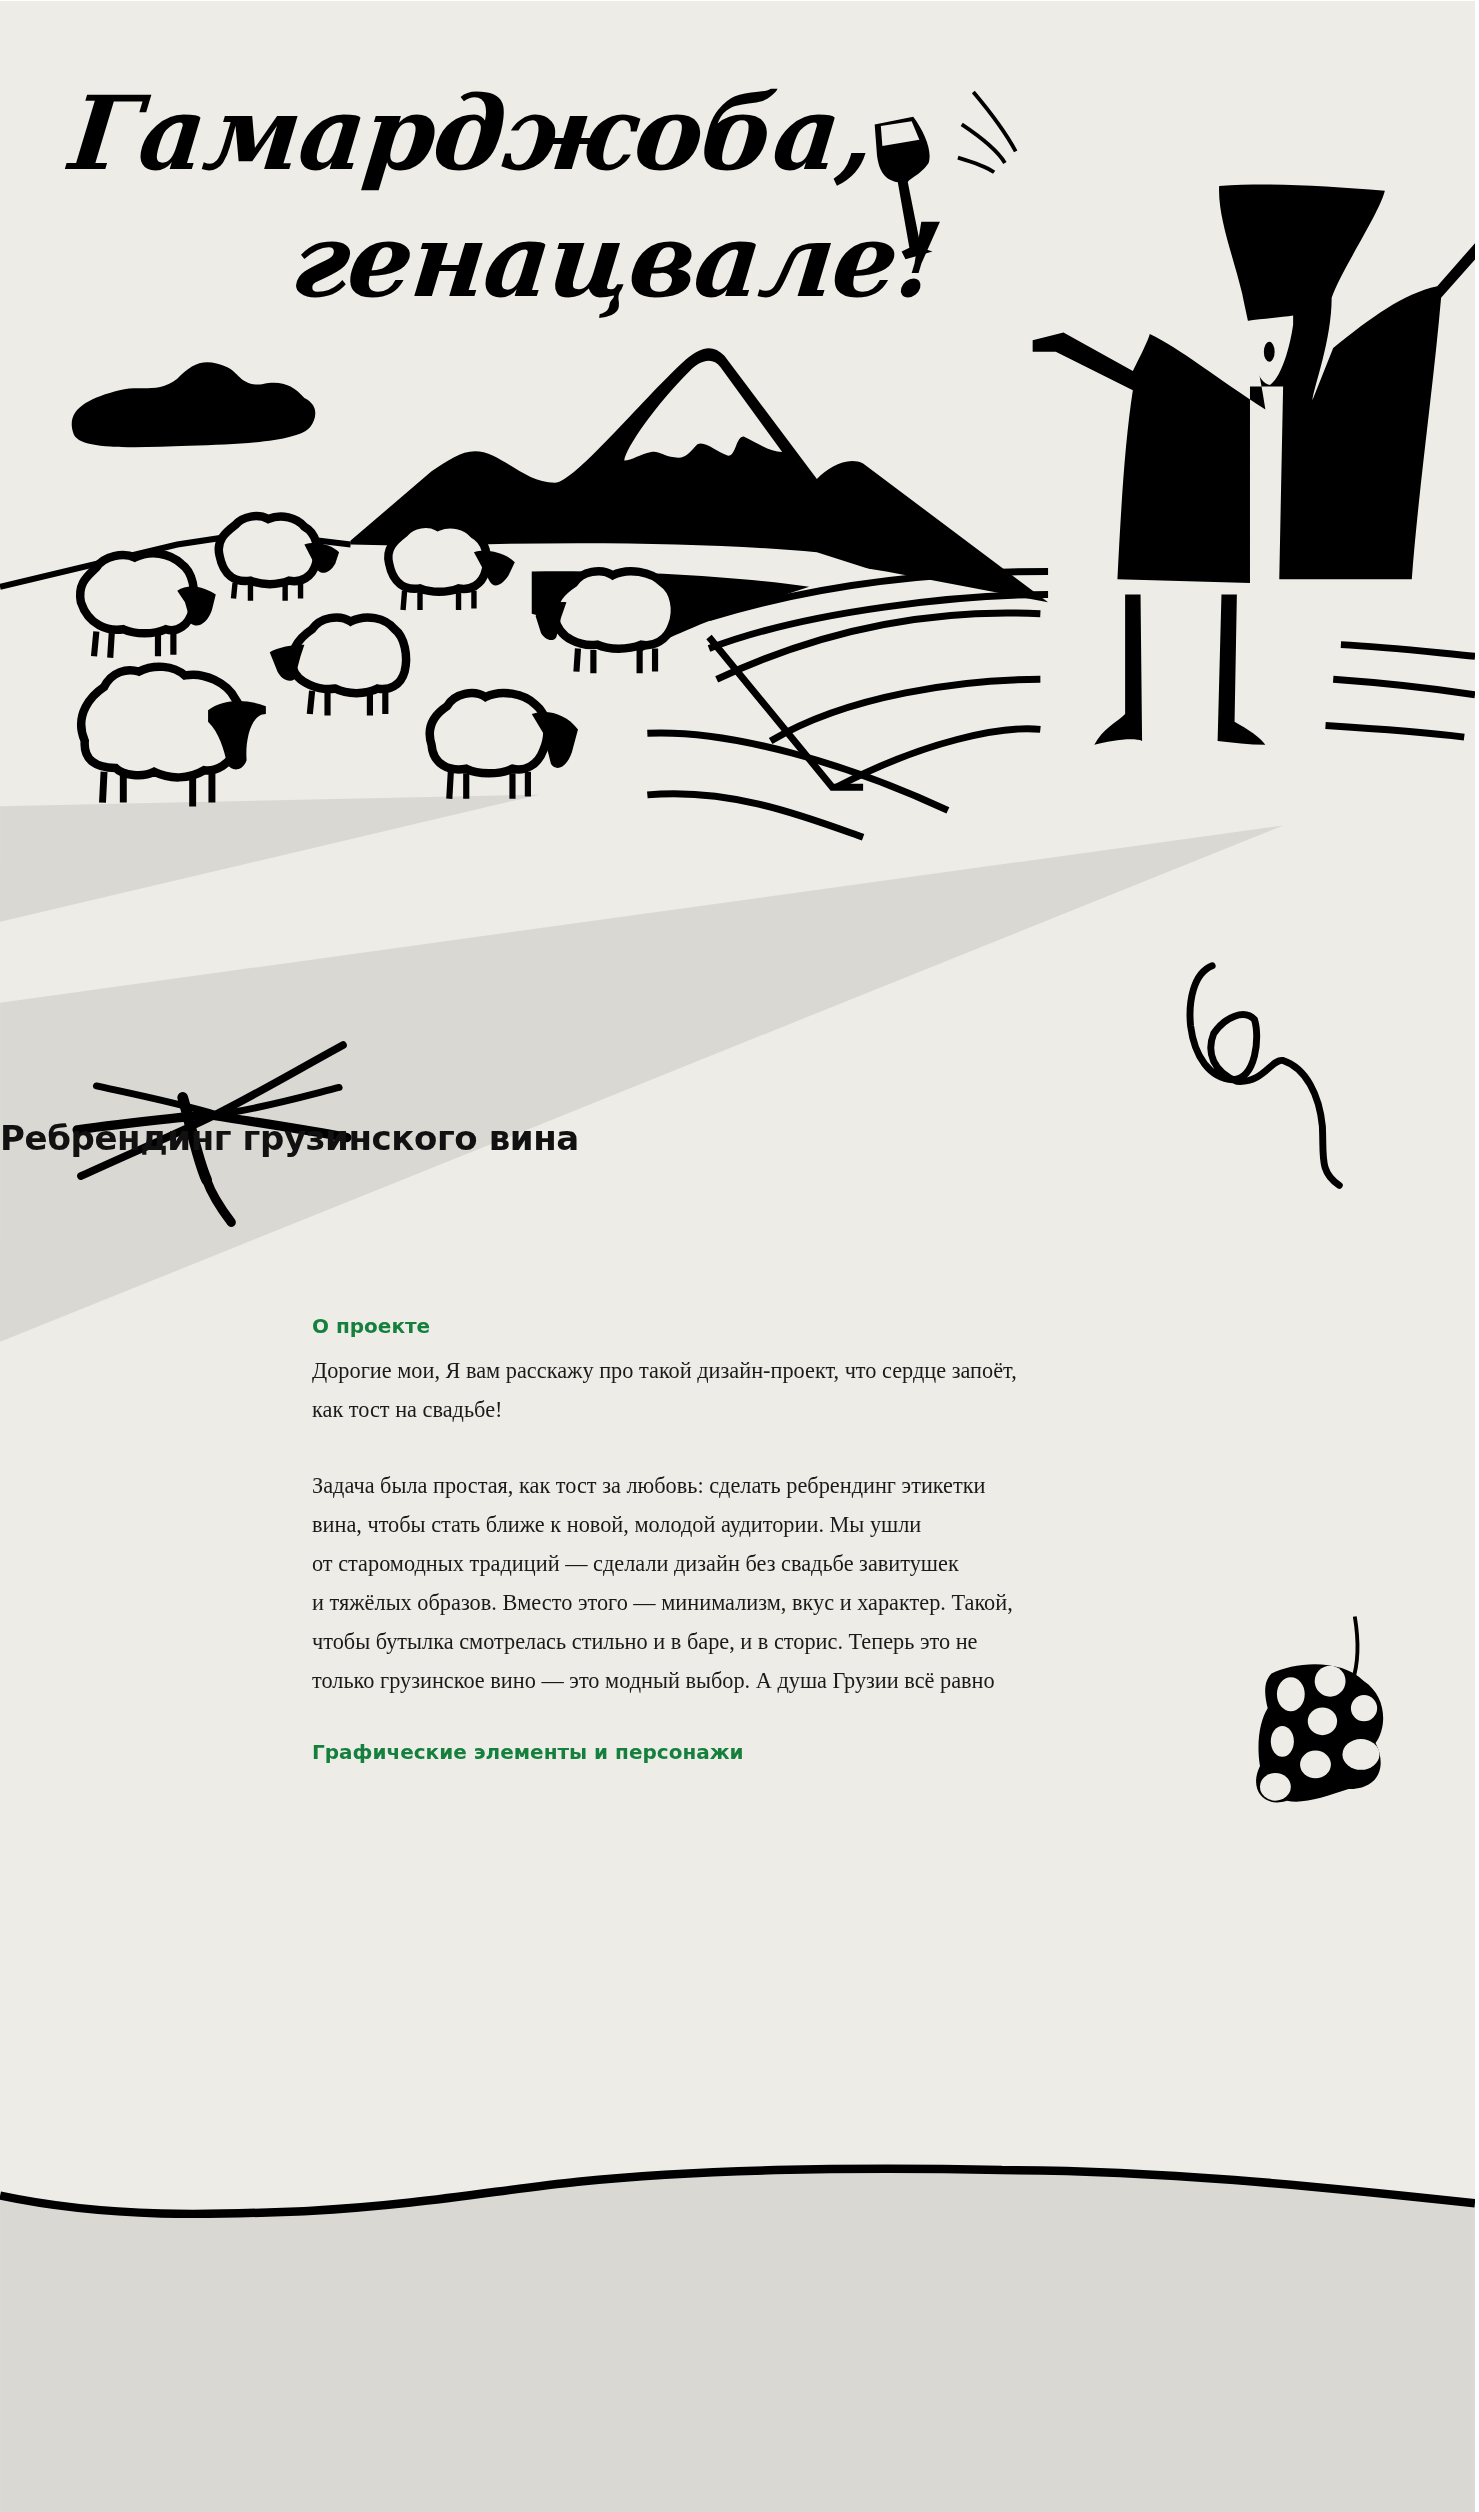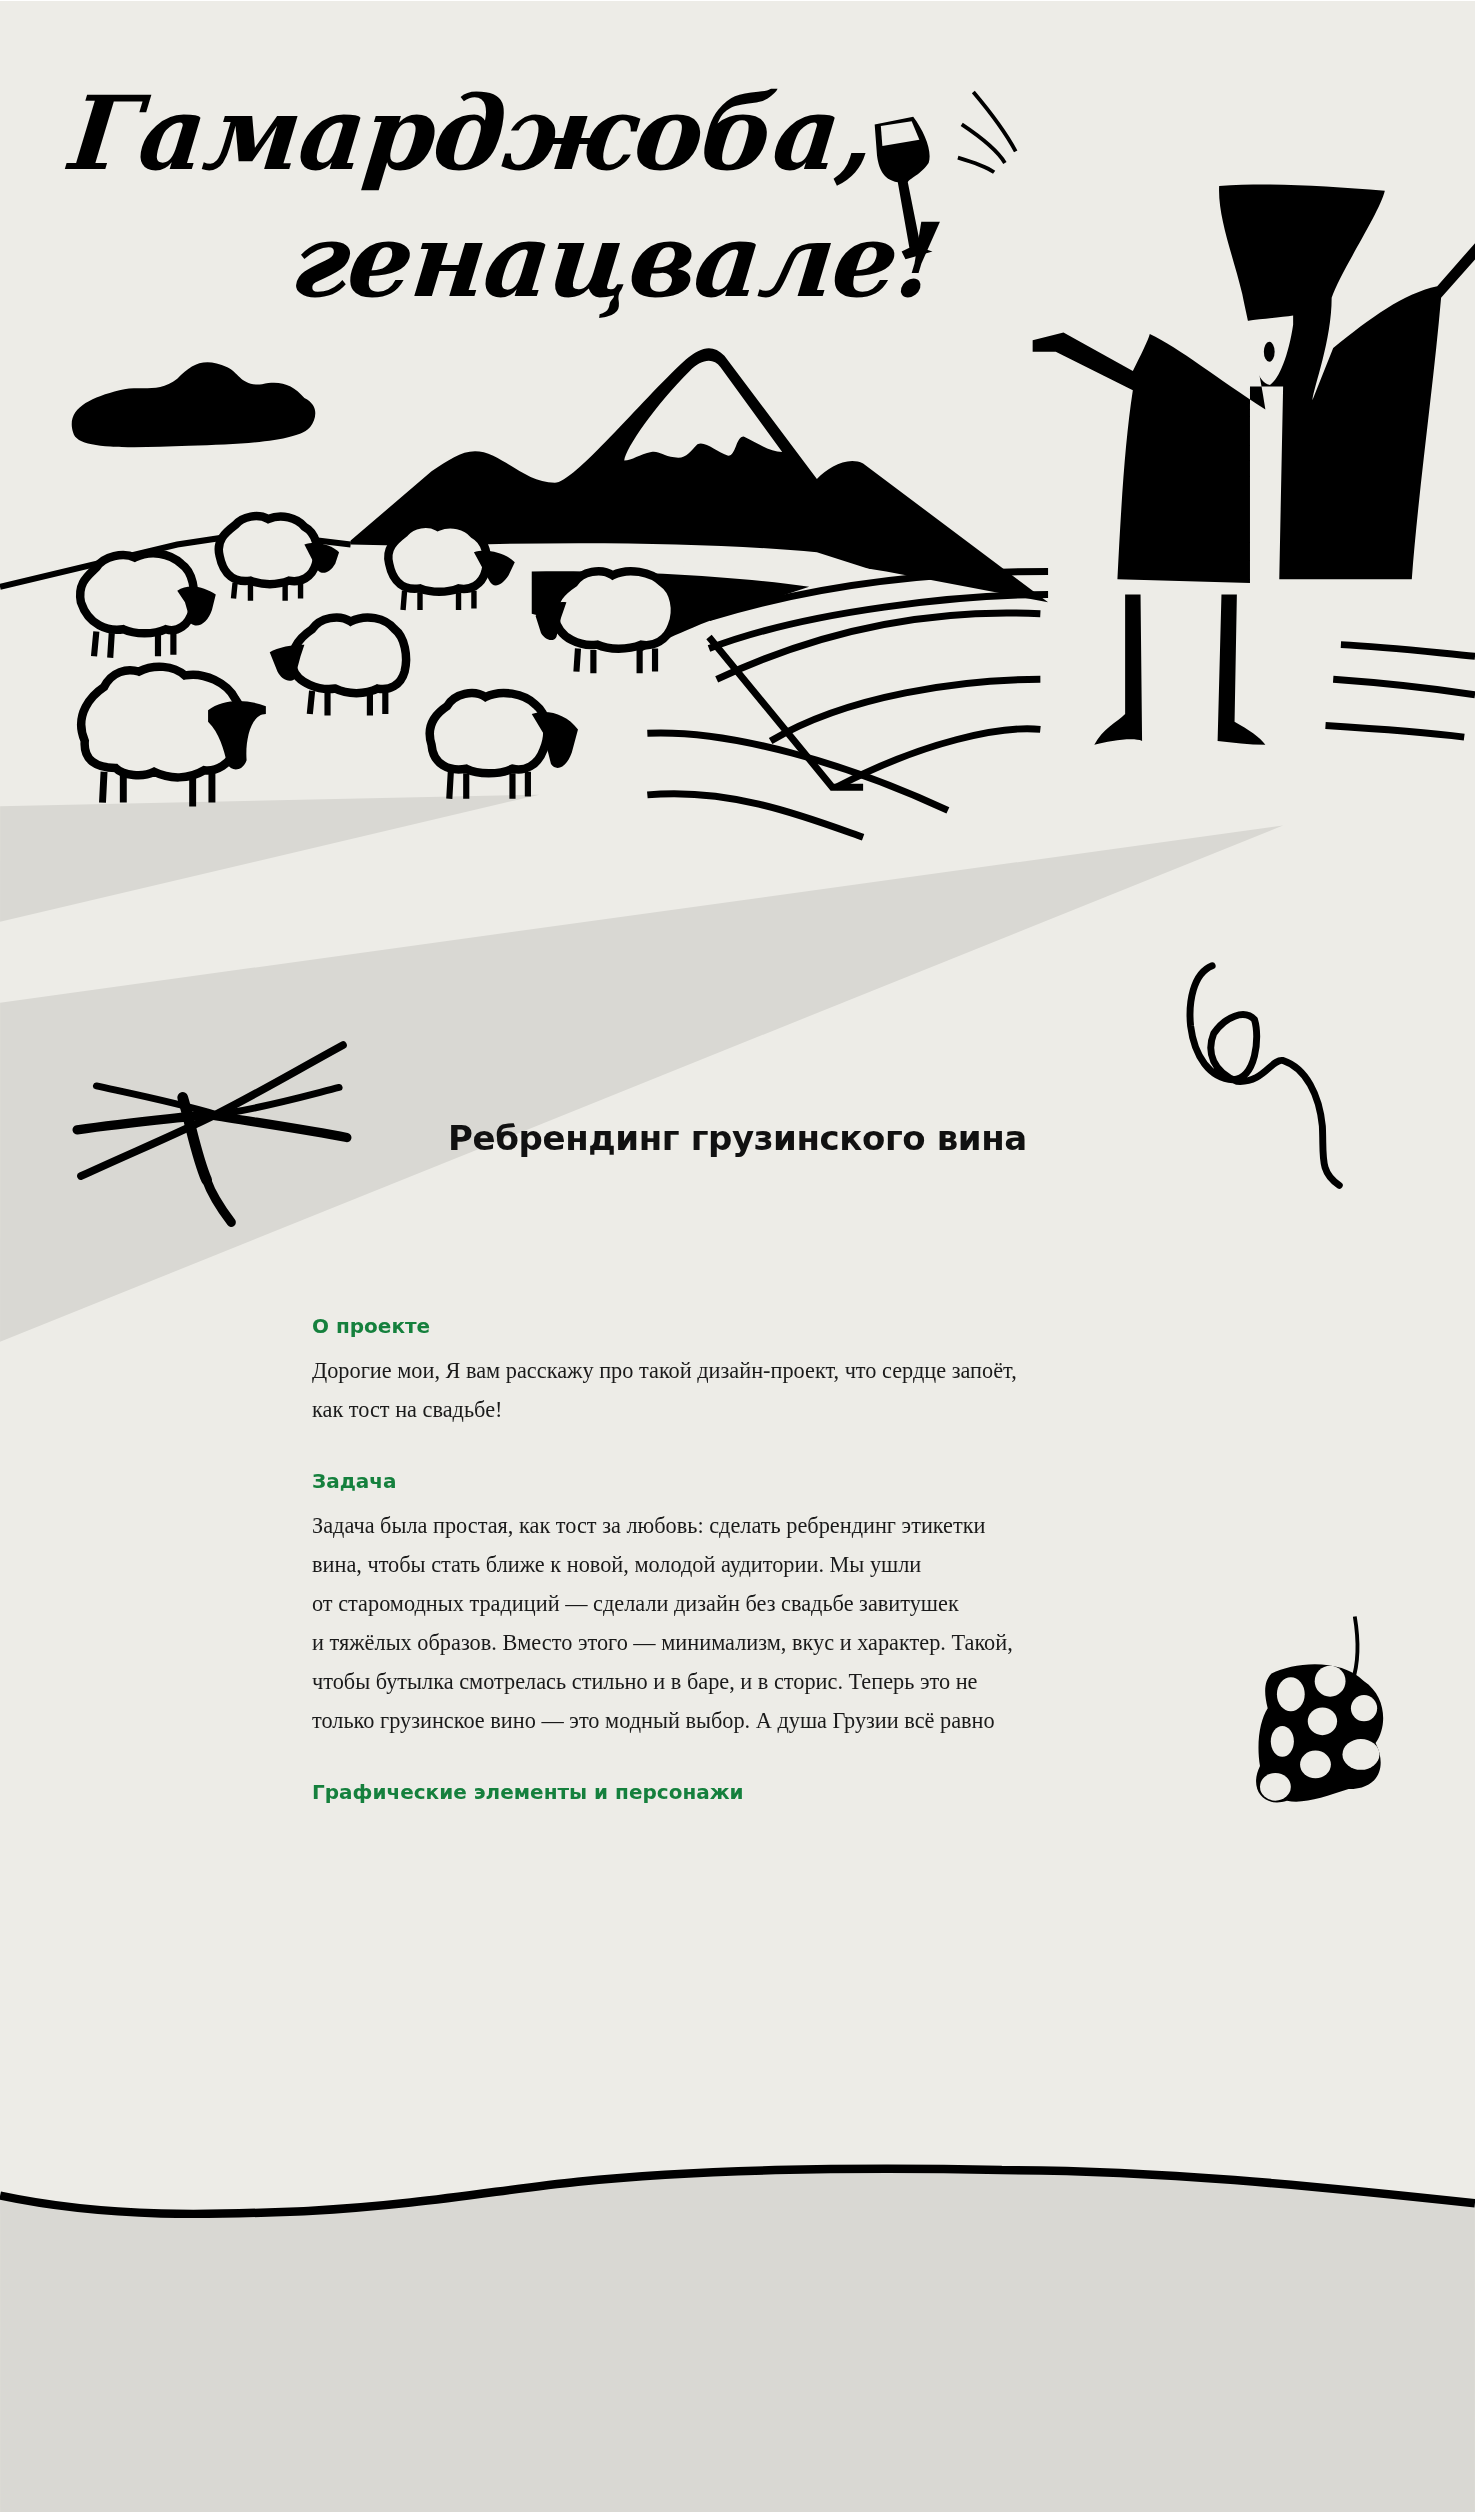--- a/index.html
+++ b/index.html
@@ -16,21 +16,21 @@
   .layer { position: absolute; left: 0; top: 0; }
   .hero-title {
     position: absolute; margin: 0;
     font-family: "DejaVu Serif", serif; font-style: italic; font-weight: 700;
     color: #000; line-height: 1; letter-spacing: -1.5px;
   }
   .hero-title .l1 { position: absolute; left: 71px; top: 81px; font-size: 102px; white-space: nowrap; transform: skewX(-6deg); }
   .hero-title .l2 { position: absolute; left: 293px; top: 208px; font-size: 102px; white-space: nowrap; transform: skewX(-6deg); }
   .project-title {
     position: absolute; left: 0; width: 1475px; top: 1110px; margin: 0;
-    text-align: center; font-family: "DejaVu Sans", sans-serif; font-weight: 700;
+    font-family: "DejaVu Sans", sans-serif; font-weight: 700;
     font-size: 34px; line-height: 54px; color: #111; letter-spacing: -0.4px;
   }
   .project-title span { display: block; }
   .content {
     position: absolute; left: 312px; top: 1310px; width: 863px;
   }
   .section-heading {
     margin: 0; font-family: "DejaVu Sans", sans-serif; font-weight: 700;
     font-size: 20px; line-height: 31px; color: #15803d;
   }
@@ -194,21 +194,20 @@
 
   <div class="content">
     <div class="section">
       <h3 class="section-heading">О проекте</h3>
       <p class="section-body">
         <span>Дорогие мои, Я вам расскажу про такой дизайн-проект, что сердце запоёт,</span>
         <span>как тост на свадьбе!</span>
       </p>
     </div>
     <div class="section">
-      <h3 class="section-heading">Задача</h3>
       <p class="section-body">
         <span>Задача была простая, как тост за любовь: сделать ребрендинг этикетки</span>
         <span>вина, чтобы стать ближе к новой, молодой аудитории. Мы ушли</span>
         <span>от старомодных традиций — сделали дизайн без свадьбе завитушек</span>
         <span>и тяжёлых образов. Вместо этого — минимализм, вкус и характер. Такой,</span>
         <span>чтобы бутылка смотрелась стильно и в баре, и в сторис. Теперь это не</span>
         <span>только грузинское вино — это модный выбор. А душа Грузии всё равно</span>
       </p>
     </div>
     <div class="section">

